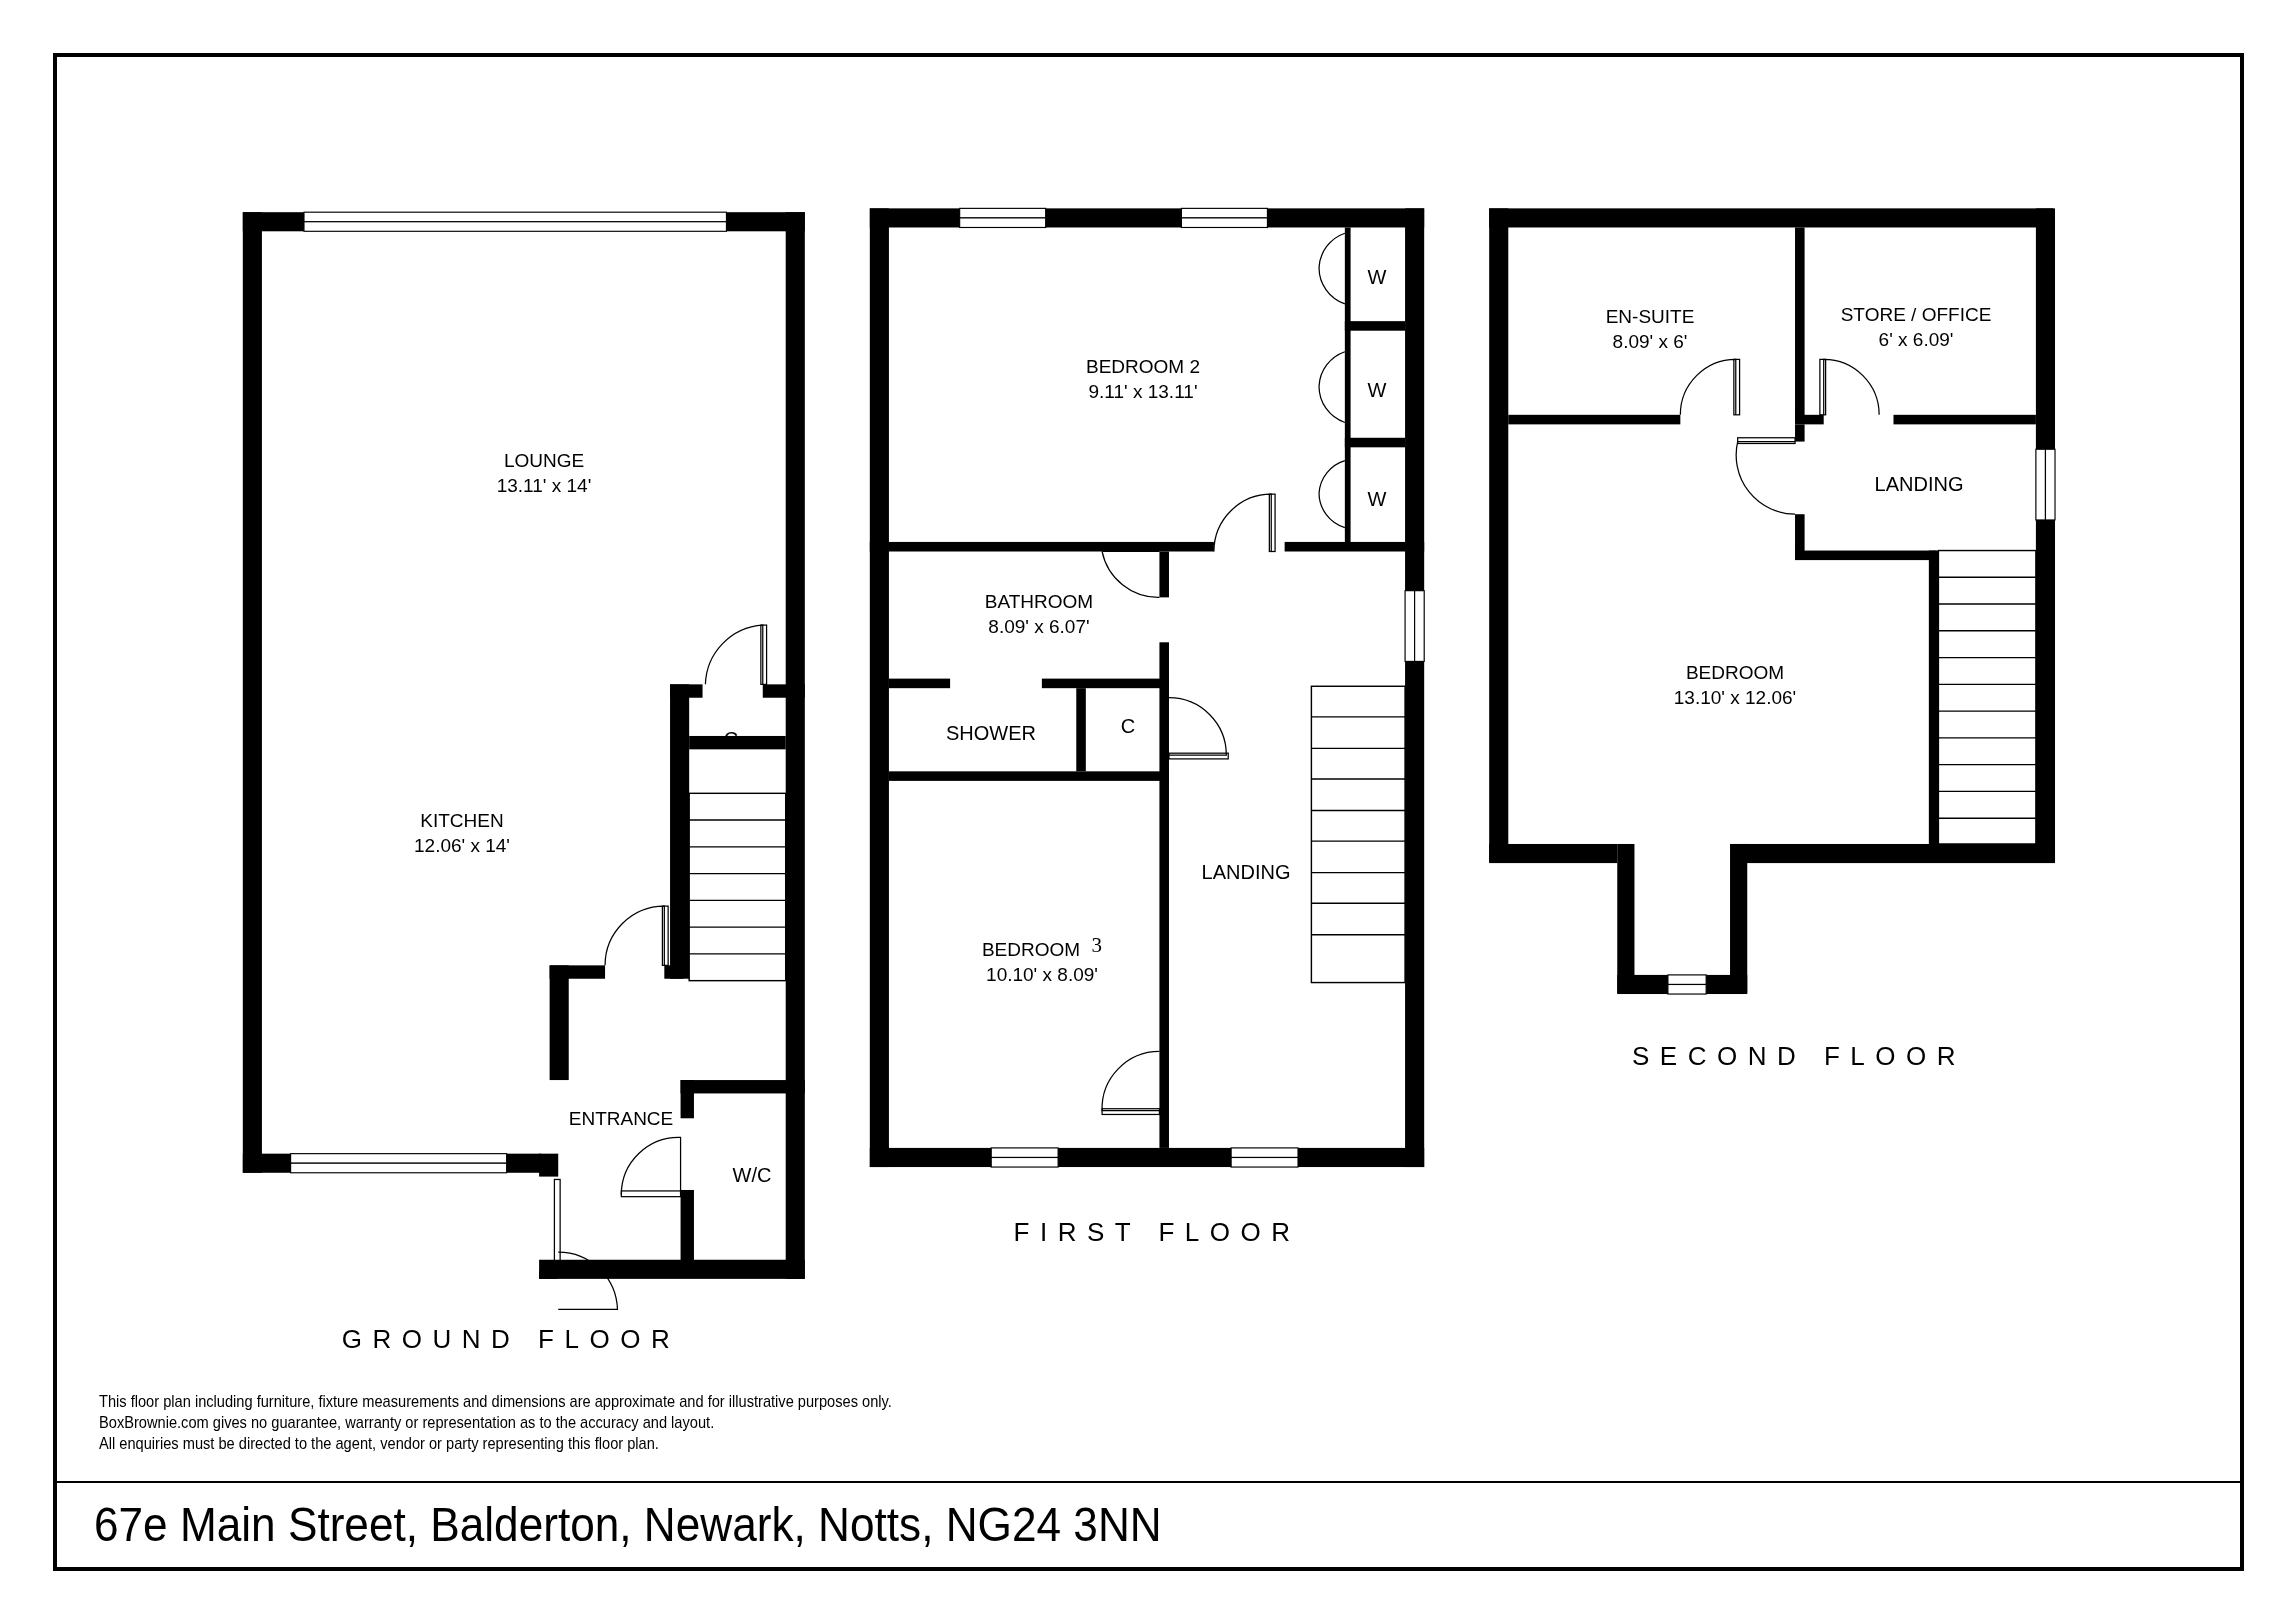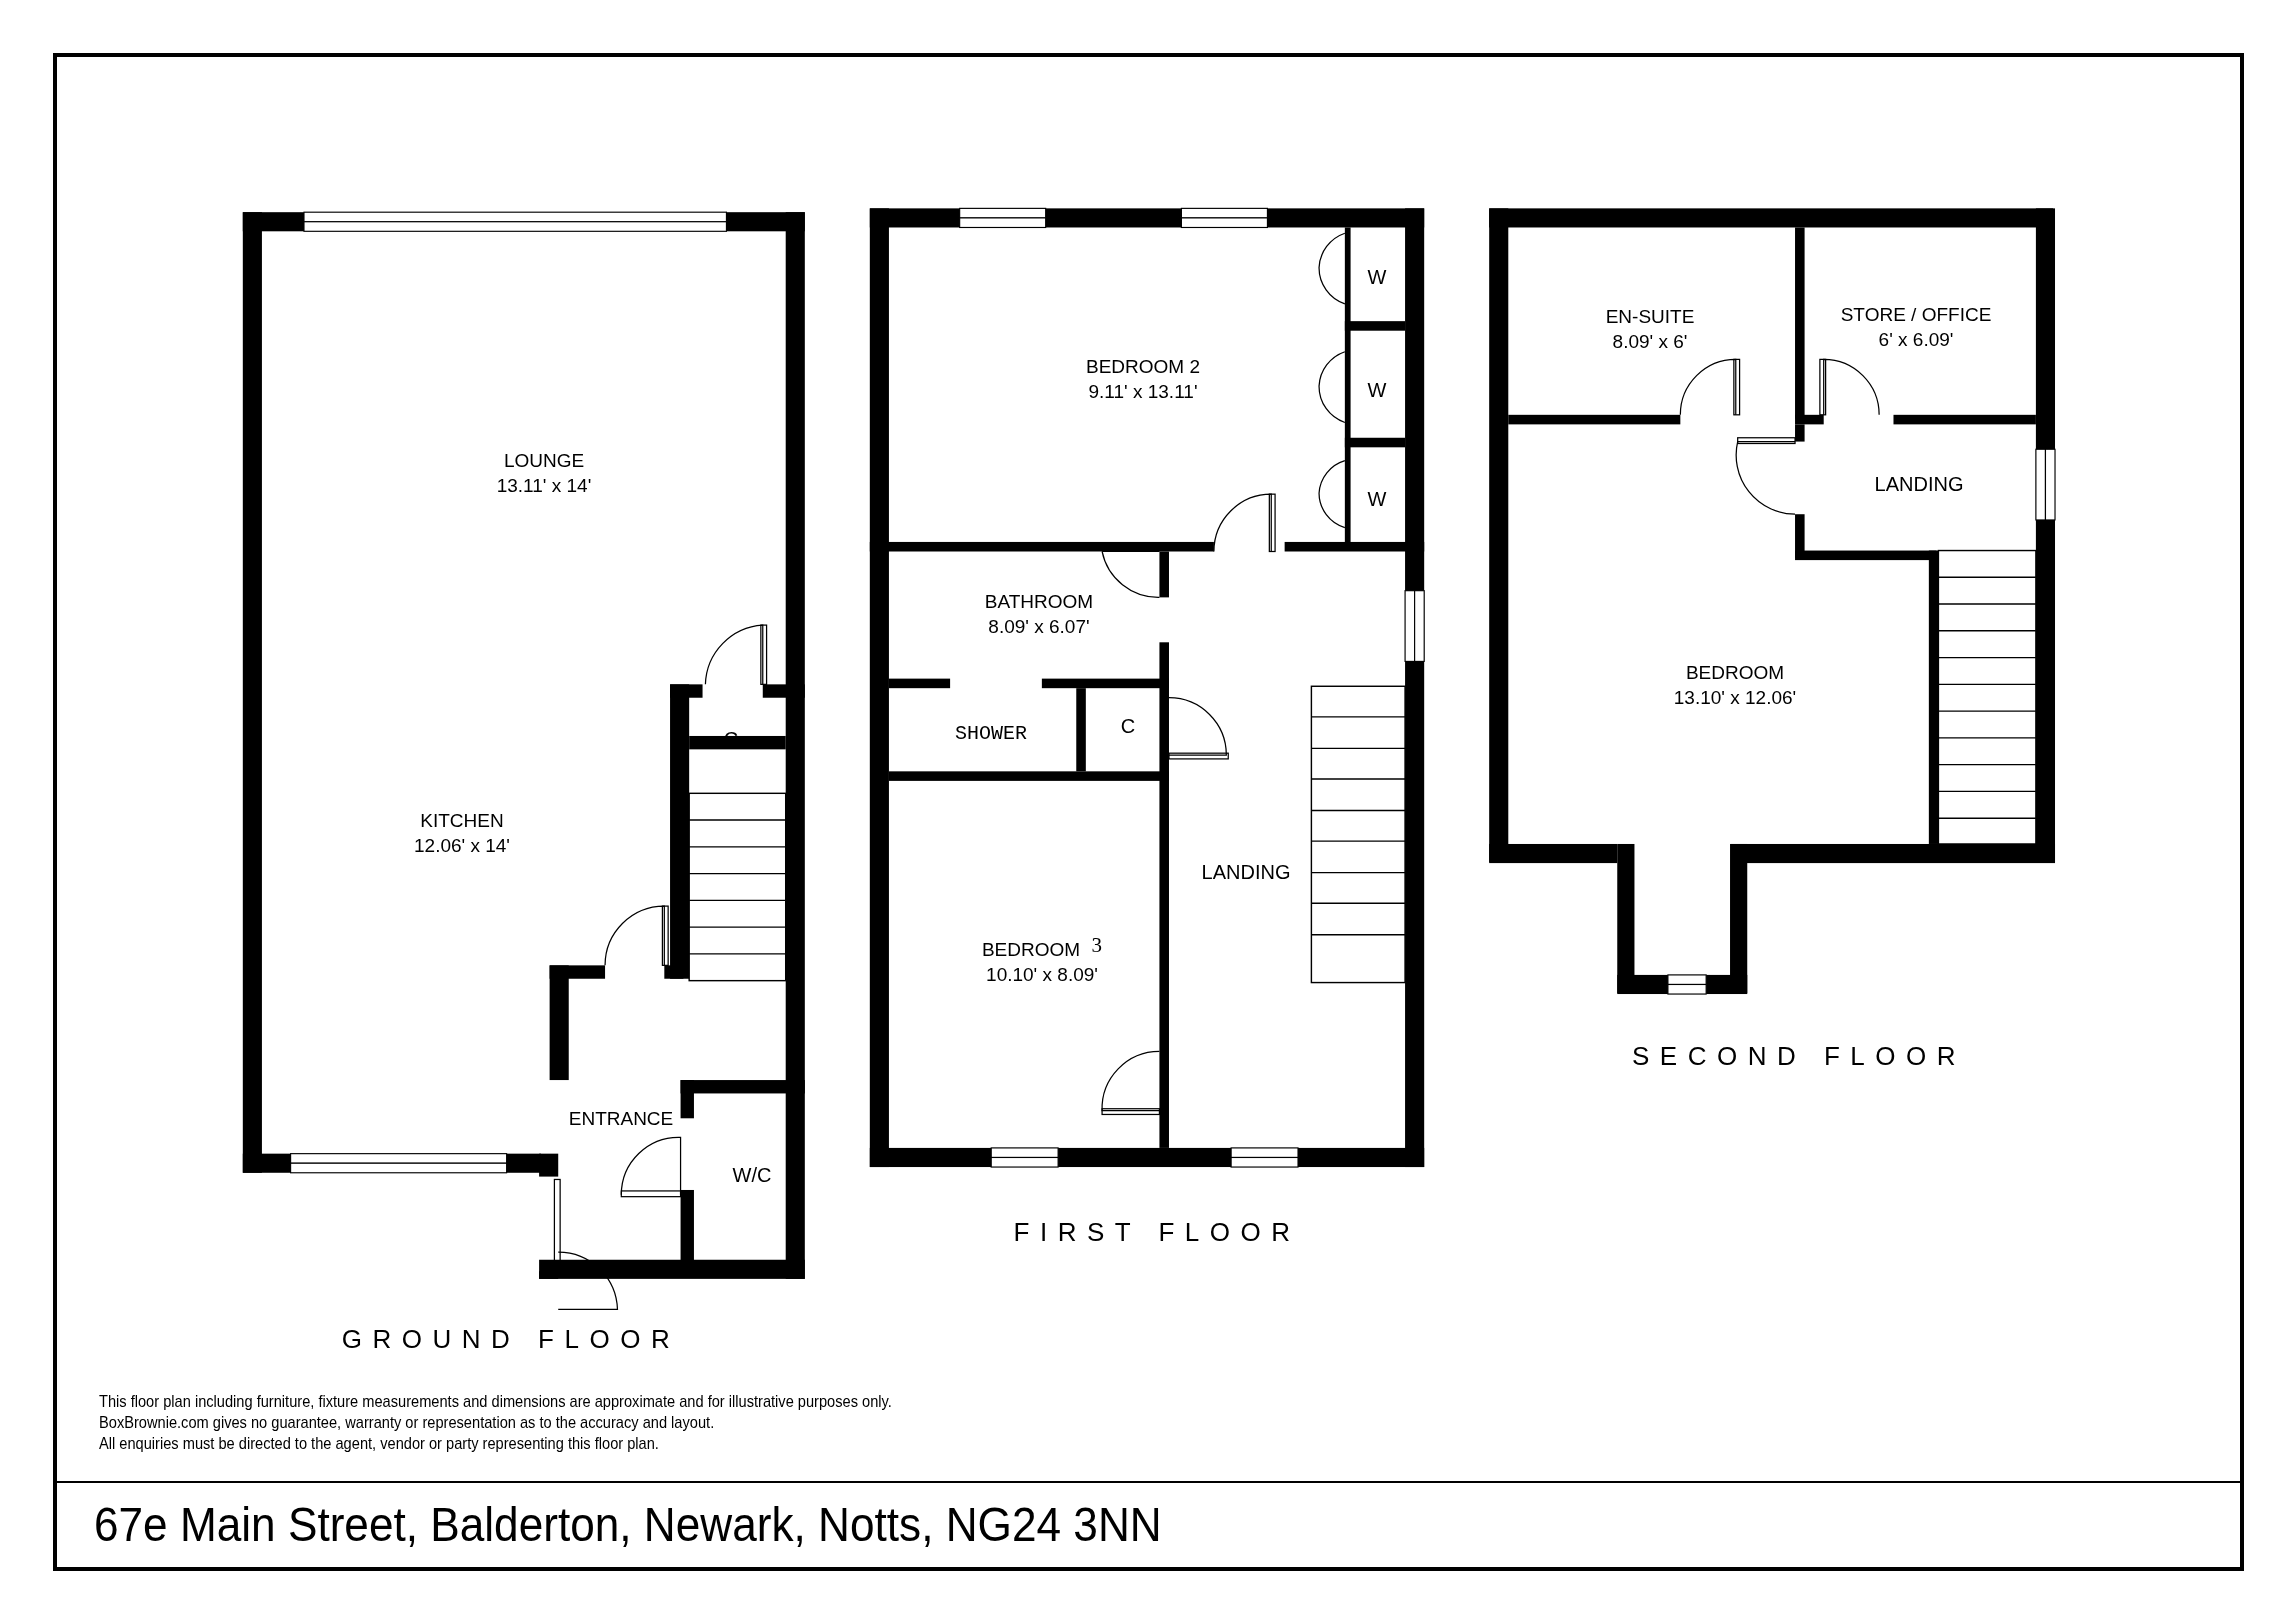--- a/index.html
+++ b/index.html
@@ -182,21 +182,21 @@
 <div class="floor-title" style="left:511px;top:1312px;">GROUND FLOOR</div>
 
 <div class="label" style="left:1128px;top:354px;margin-left:15px;">
   <span class="name">BEDROOM 2</span>
   <span class="dim">9.11' x 13.11'</span>
 </div>
 <div class="label" style="left:1008px;top:589px;margin-left:31px;">
   <span class="name">BATHROOM</span>
   <span class="dim">8.09' x 6.07'</span>
 </div>
-<div class="small" style="left:991px;top:733px;font-family:Liberation Mono, monospace;">SHOWER</div>
+<div class="small" style="left:991px;top:733px;">SHOWER</div>
 <div class="small" style="left:1128px;top:726px;">C</div>
 <div class="small" style="left:1246px;top:872px;">LANDING</div>
 <div class="label" style="left:1042px;top:937px;">
   <span class="name"><span>BEDROOM</span><span class="serif3">3</span></span>
   <span class="dim">10.10' x 8.09'</span>
 </div>
 <div class="small" style="left:1377px;top:277px;">W</div>
 <div class="small" style="left:1377px;top:390px;">W</div>
 <div class="small" style="left:1377px;top:499px;">W</div>
 <div class="floor-title" style="left:1157px;top:1205px;">FIRST FLOOR</div>

